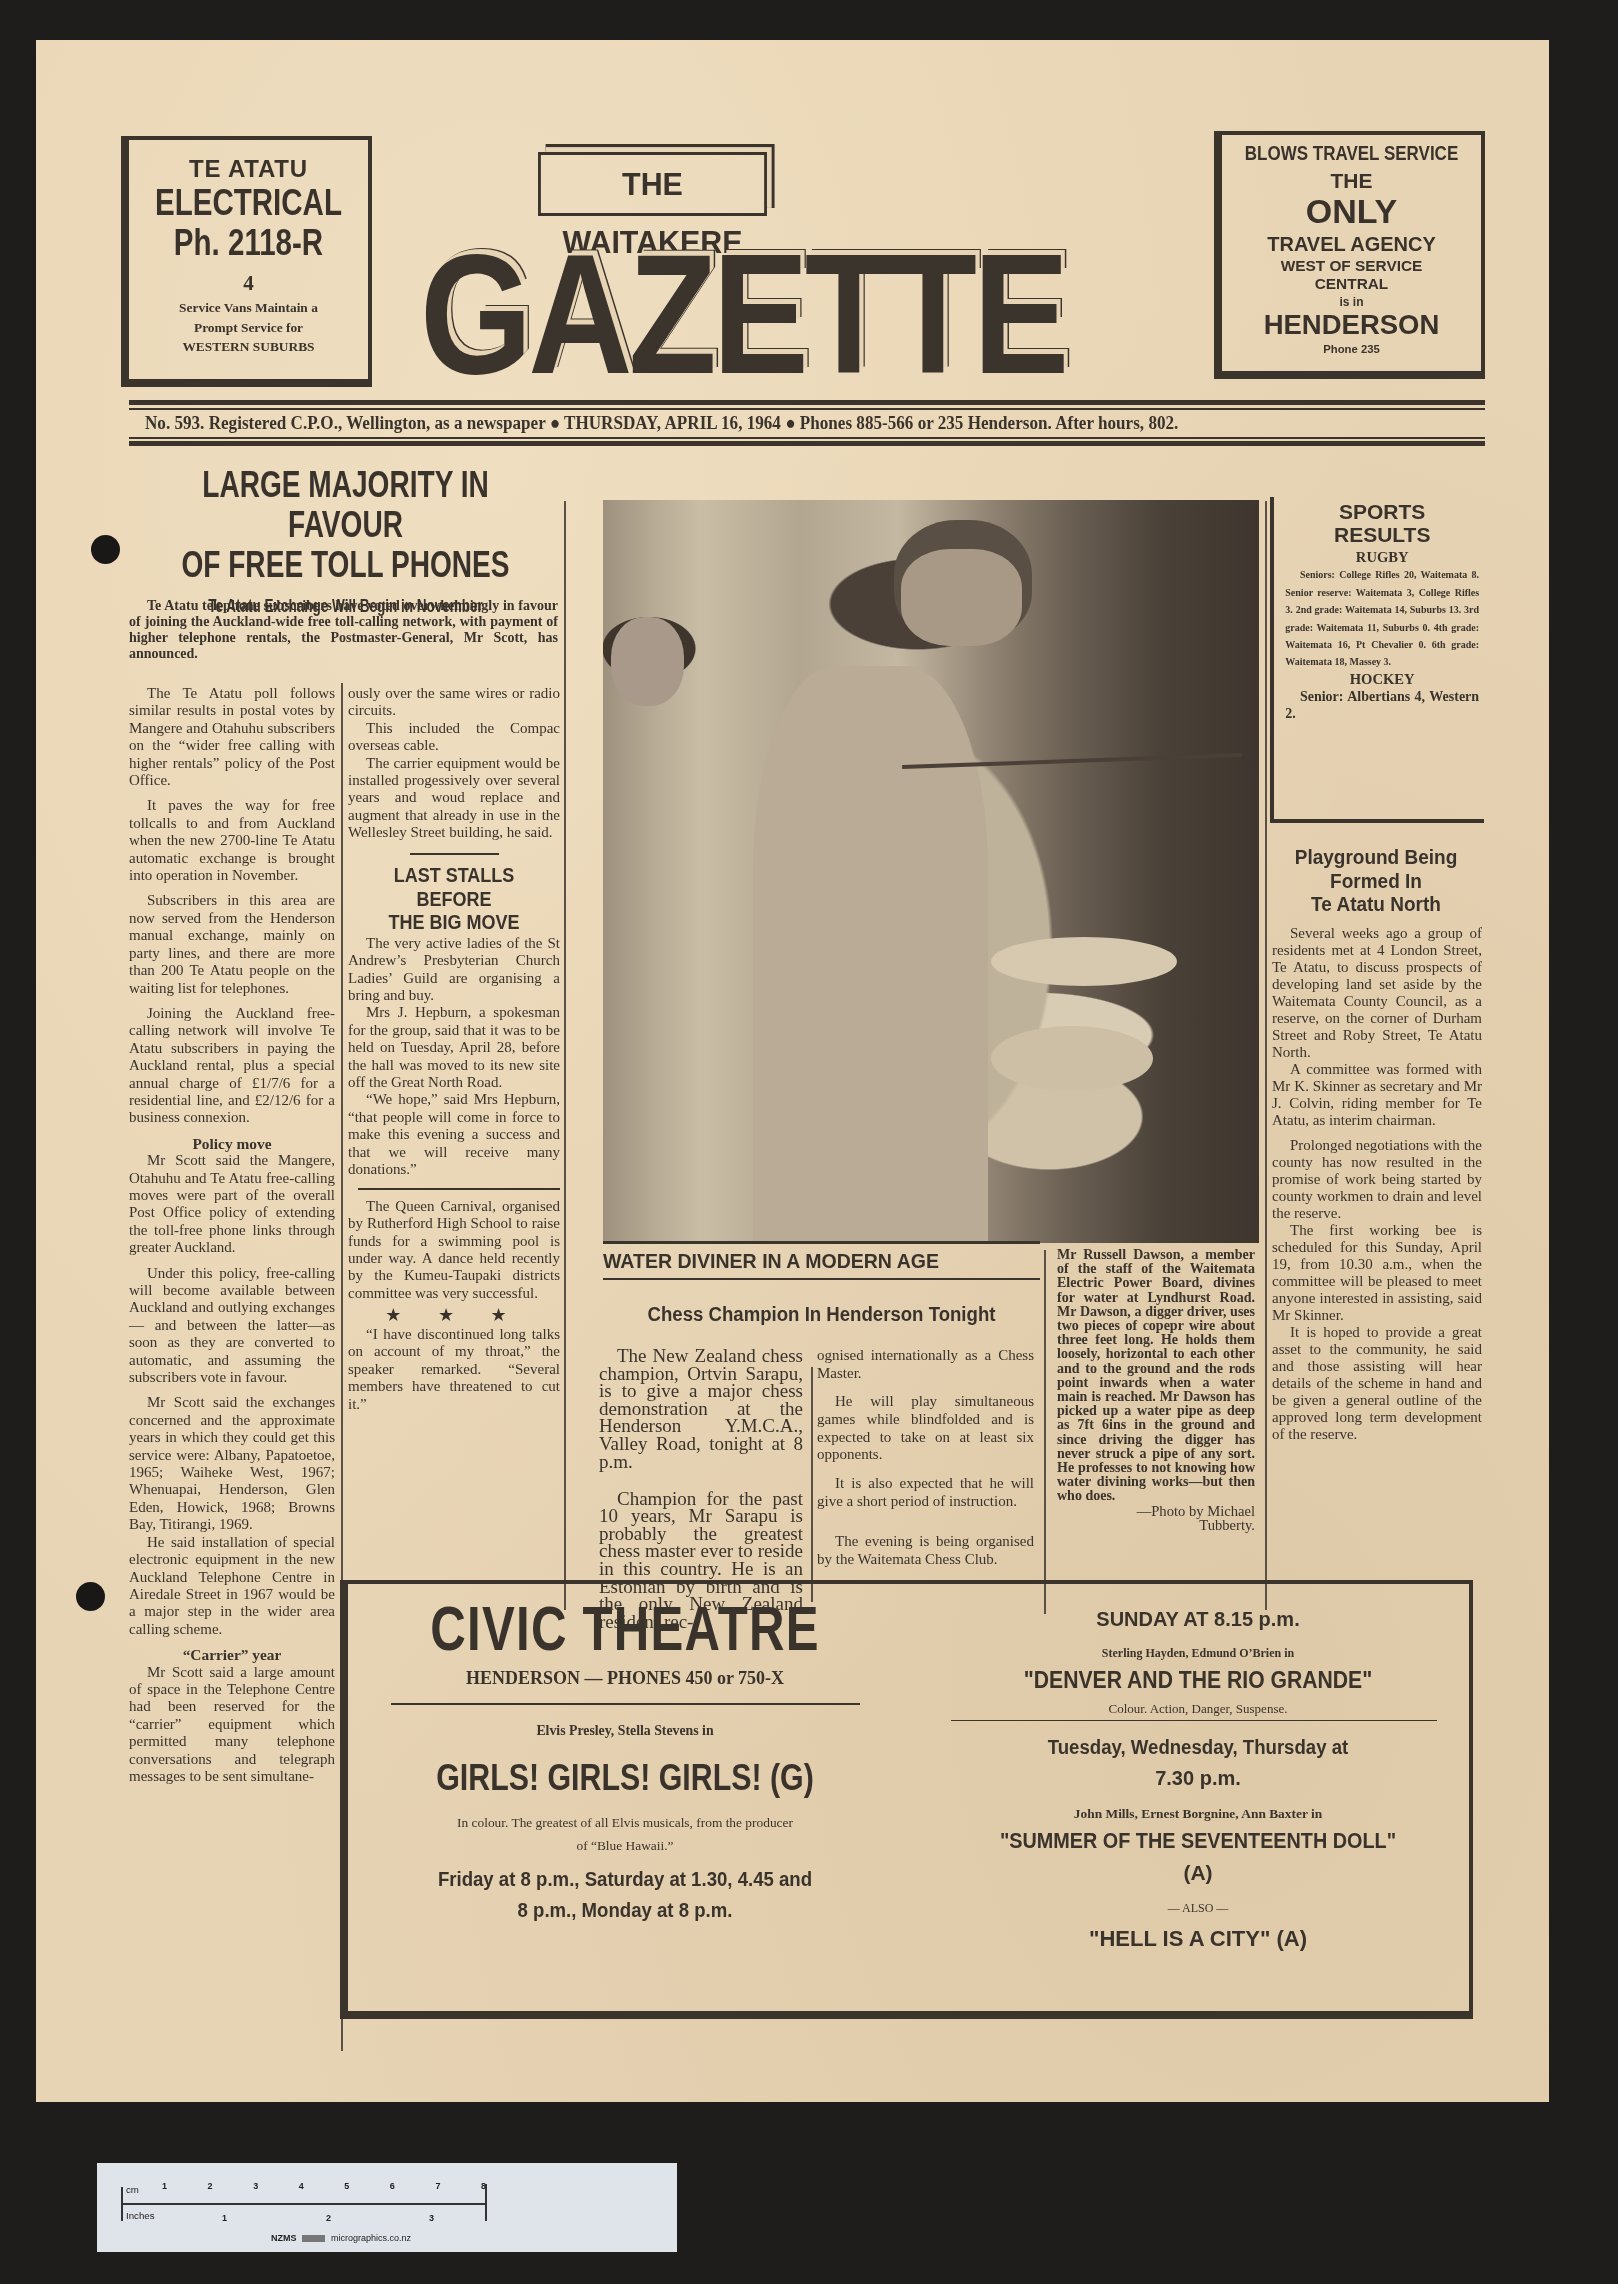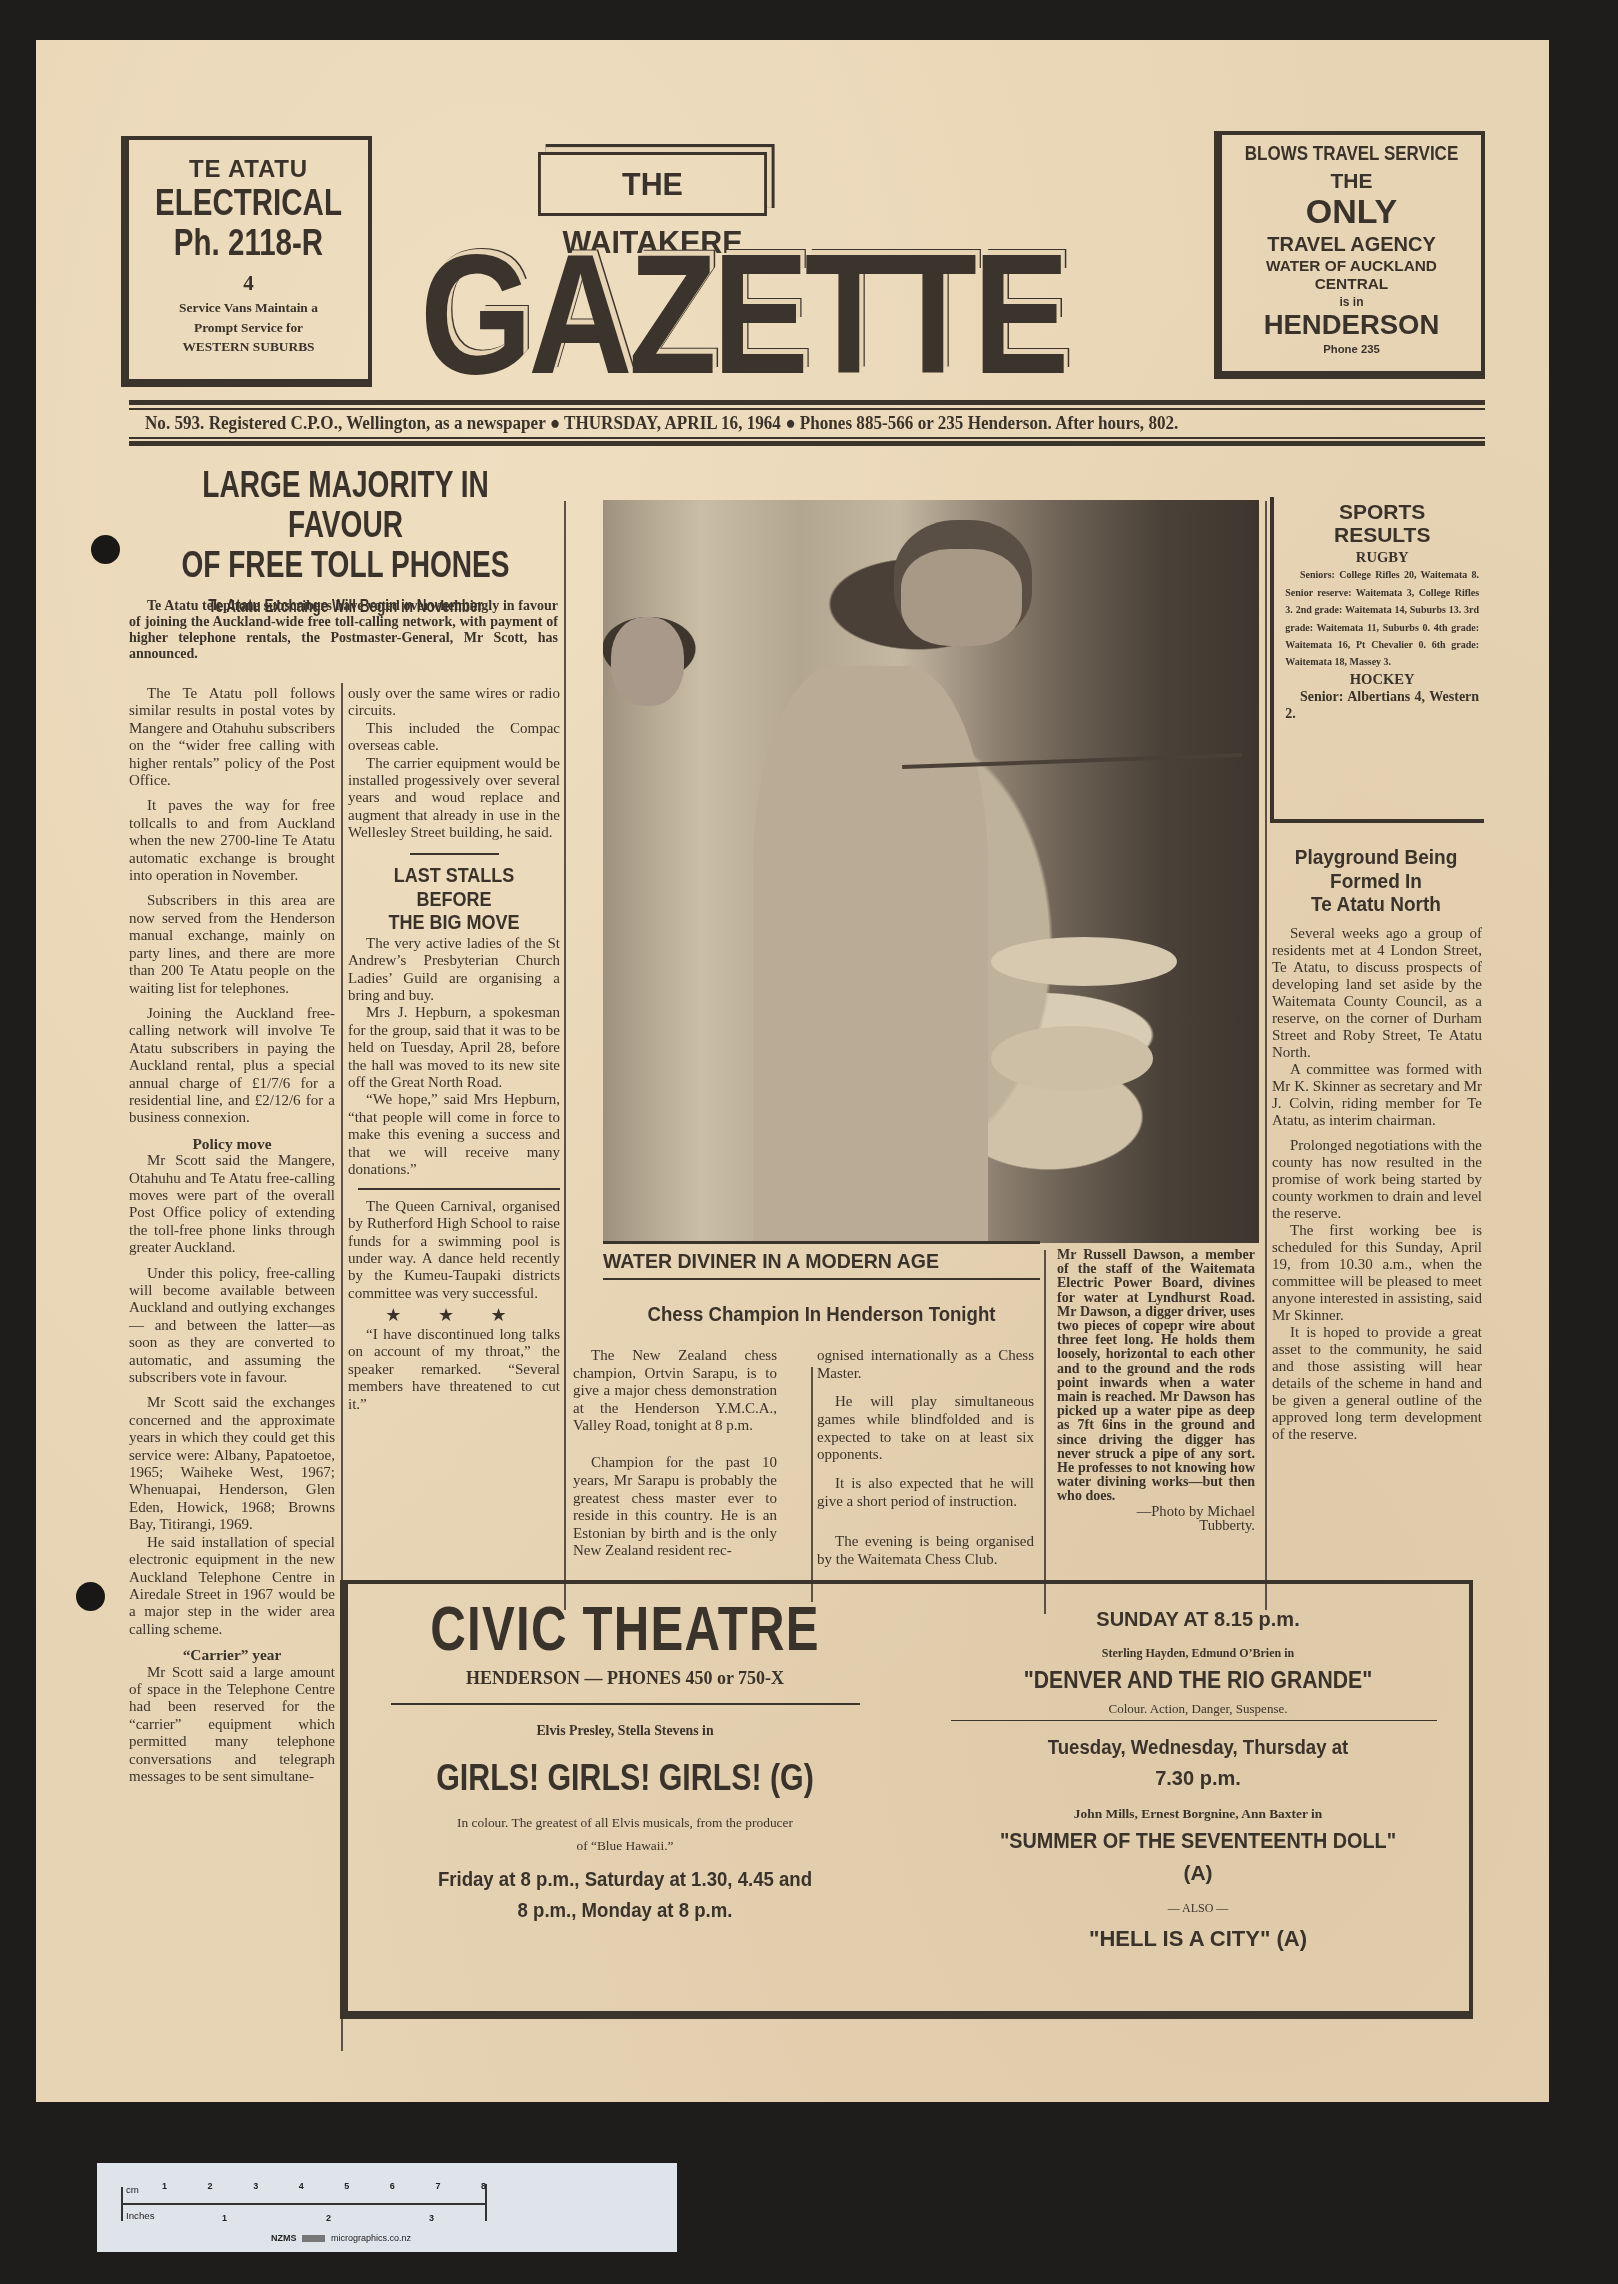--- a/index.html
+++ b/index.html
@@ -49,21 +49,21 @@
   <div class="abs" style="left:368px;top:96px;width:809px;height:275px;">
     <div class="abs center sans bold" style="left:128px;top:16px;width:235px;height:58px;border:3.2px solid #3b342d;box-shadow:6.5px -6.5px 0 -1.6px #e7d4b4,8px -8px 0 0 #3b342d;line-height:58px;font-size:32px;transform:scaleX(.95);">THE WAITAKERE</div>
     <div class="abs sans bold" style="left:16px;top:97px;width:777px;height:162px;font-size:170px;line-height:162px;letter-spacing:-4.9px;color:#3b342d;transform:scaleX(.85);transform-origin:left;text-shadow:4.9px -4.9px 0 #e7d4b4,6.5px -6.5px 0 #3b342d;">GAZETTE</div>
   </div>
 
   <div class="box center" style="left:1178px;top:91px;width:271px;height:248px;padding-top:6.5px;">
     <div class="sans bold" style="font-size:20px;transform:scaleX(.85);">BLOWS TRAVEL SERVICE</div>
     <div class="sans bold" style="font-size:21px;margin-top:4.9px;">THE</div>
     <div class="sans bold" style="font-size:34px;line-height:36px;">ONLY</div>
     <div class="sans bold" style="font-size:20px;margin-top:3.2px;">TRAVEL AGENCY</div>
-    <div class="sans bold" style="font-size:15.4px;margin-top:1.6px;">WATER OF AUCKLAND</div>
+    <div class="sans bold" style="font-size:15.4px;margin-top:1.6px;">WEST OF SERVICE</div>
     <div class="sans bold" style="font-size:15.4px;">CENTRAL</div>
     <div class="sans bold" style="font-size:12px;margin-top:1.6px;">is in</div>
     <div class="sans bold" style="font-size:27.5px;line-height:31px;">HENDERSON</div>
     <div class="sans bold" style="font-size:11.3px;margin-top:3.2px;">Phone 235</div>
   </div>
 
   <div class="rule" style="left:93px;top:360px;width:1356px;height:4.9px;"></div>
   <div class="rule" style="left:93px;top:368px;width:1356px;height:1.6px;"></div>
   <div class="abs bold" style="left:109px;top:371px;width:1335px;font-size:18.6px;line-height:23px;transform:scaleX(.92);transform-origin:left;white-space:nowrap;">No. 593. Registered C.P.O., Wellington, as a newspaper ● THURSDAY, APRIL 16, 1964 ● Phones 885-566 or 235 Henderson. After hours, 802.</div>
   <div class="rule" style="left:93px;top:397px;width:1356px;height:1.6px;"></div>
@@ -129,21 +129,21 @@
   <div class="rule" style="left:567px;top:1238px;width:437px;height:1.6px;"></div>
 
   <div class="col bold" style="left:1021px;top:1208px;width:198px;font-size:14px;line-height:14.2px;">
     <p class="tight" style="text-indent:0">Mr Russell Dawson, a member of the staff of the Waitemata Electric Power Board, divines for water at Lyndhurst Road. Mr Dawson, a digger driver, uses two pieces of copepr wire about three feet long. He holds them loosely, horizontal to each other and to the ground and the rods point inwards when a water main is reached. Mr Dawson has picked up a water pipe as deep as 7ft 6ins in the ground and since driving the digger has never struck a pipe of any sort. He professes to not knowing how water divining works—but then who does.</p>
     <div style="text-align:right;font-weight:normal;font-size:14.6px;">—Photo by Michael</div>
     <div style="text-align:right;font-weight:normal;font-size:14.6px;">Tubberty.</div>
   </div>
   <div class="vrule" style="left:1008px;top:1210px;height:364px;"></div>
 
   <div class="abs sans bold center" style="left:567px;top:1263px;width:437px;font-size:20px;white-space:nowrap;transform:scaleX(.93);">Chess Champion In Henderson Tonight</div>
-  <div class="col" style="left:537px;top:1307px;width:204px;font-size:15px;line-height:17.6px;">
+  <div class="col" style="left:563px;top:1307px;width:204px;font-size:19px;line-height:17.6px;">
     <p style="margin-bottom:19.4px;">The New Zealand chess champion, Ortvin Sarapu, is to give a major chess demonstration at the Henderson Y.M.C.A., Valley Road, tonight at 8 p.m.</p>
     <p class="tight">Champion for the past 10 years, Mr Sarapu is probably the greatest chess master ever to reside in this country. He is an Estonian by birth and is the only New Zealand resident rec-</p>
   </div>
   <div class="vrule" style="left:775px;top:1327px;height:235px;"></div>
   <div class="col" style="left:781px;top:1307px;width:217px;font-size:15px;line-height:17.6px;">
     <p style="text-indent:0;margin-bottom:11.3px;">ognised internationally as a Chess Master.</p>
     <p style="margin-bottom:11.3px;">He will play simultaneous games while blindfolded and is expected to take on at least six opponents.</p>
     <p style="margin-bottom:23px;">It is also expected that he will give a short period of instruction.</p>
     <p class="tight">The evening is being organised by the Waitemata Chess Club.</p>
   </div>

